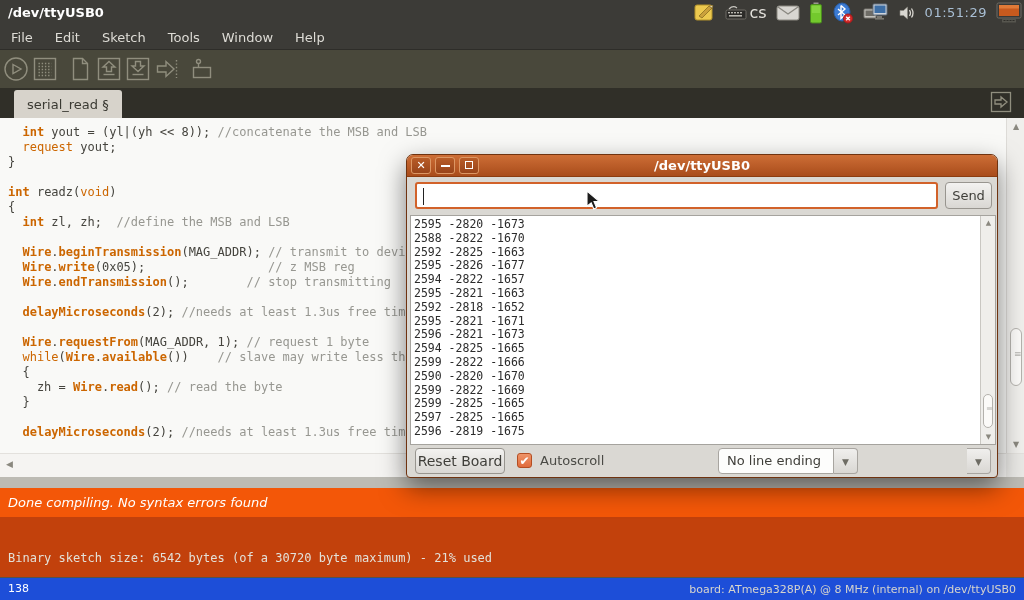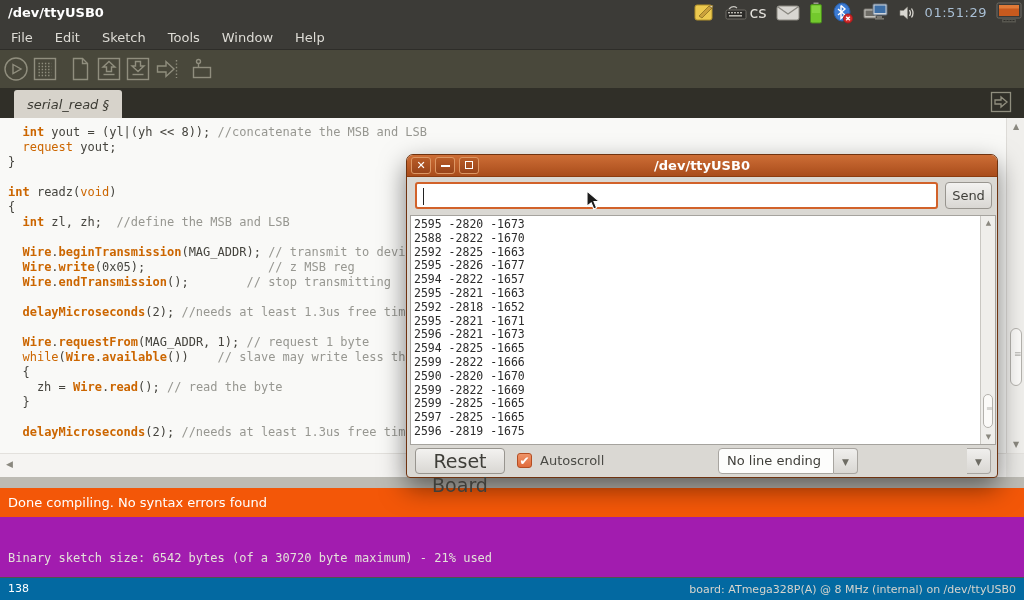--- a/index.html
+++ b/index.html
@@ -20,21 +20,21 @@
   .menu-item { color:#dedcd6; font-size:13px; padding:3px 11px; cursor:default; }
 
   
   .toolbar { position:absolute; left:0; top:50px; width:1024px; height:38px; background:#49483b; display:flex; align-items:center; }
   .tb-ico { width:26px; height:26px; margin-left:3px; }
   .tb-ico.gap { margin-left:9px; }
   .tb-ico svg { width:26px; height:26px; }
 
   
   .tabbar { position:absolute; left:0; top:88px; width:1024px; height:30px; background:#302f28; }
-  .tab { position:absolute; left:14px; bottom:0; height:28px; min-width:96px; background:#d7d3cb; border-radius:3px 3px 0 0; display:flex; align-items:center; justify-content:center; padding:0 13px;font-style:italic; }
+  .tab { position:absolute; left:14px; bottom:0; height:28px; min-width:96px; background:#d7d3cb; border-radius:3px 3px 0 0; display:flex; align-items:center; justify-content:center; padding:0 13px; }
   .tab span { color:#3b3a33; font-size:13px; }
   .tab-menu-btn { position:absolute; right:12px; top:3px; width:22px; height:22px; }
 
   
   .editor { position:absolute; left:0; top:118px; width:1024px; height:335px; background:#f9f9f7; overflow:hidden; }
   .code { font-family:"DejaVu Sans Mono", monospace; font-size:12px; padding:7px 0 0 8px; }
   .code-line { height:15px; white-space:pre; }
   .tok-p { color:#45443e;margin-top:12px; }
   .tok-c { color:#979791; }
   .tok-k { color:#cc6600; font-weight:bold; }
@@ -47,25 +47,25 @@
   .v-thumb:after { content:"≡"; position:absolute; left:3px; top:20px; font-size:9px; color:#b5b3ae; }
 
   
   .h-scroll { position:absolute; left:0; top:453px; width:1024px; height:24px; background:#f5f4f2; border-top:1px solid #e3e1dd; }
   .h-scroll .arr { position:absolute; top:5px; color:#8a887f; font-size:9px; }
   .h-corner { position:absolute; right:0; top:0; width:18px; height:24px; background:#e9e8e5; }
 
   .strip { position:absolute; left:0; top:477px; width:1024px; height:11px; background:#bdbbb4; }
 
   
-  .status-orange { position:absolute; left:0; top:488px; width:1024px; height:29px; background:#f35708; display:flex; align-items:center; }
+  .status-orange { position:absolute; left:0; top:488px; width:1024px; height:29px; background:#f35708; display:flex; align-items:center;font-style:italic; }
   .status-orange span { color:#ffffff; font-size:13px; margin-left:8px; }
-  .console { position:absolute; left:0; top:517px; width:1024px; height:60px; background:#a21caf; }
+  .console { position:absolute; left:0; top:517px; width:1024px; height:60px; background:#c2410c; }
   .console span { position:absolute; left:8px; top:34px; color:#e3e1d9; font-family:"DejaVu Sans Mono", monospace; font-size:12px; }
-  .footer { position:absolute; left:0; top:577px; width:1024px; height:23px; background:#0369a1; border-top:1px solid #55534b; }
+  .footer { position:absolute; left:0; top:577px; width:1024px; height:23px; background:#1d4ed8; border-top:1px solid #55534b; }
   .footer .lineno { position:absolute; left:8px; top:4px; color:#ffffff; font-size:11px; }
   .footer .board { position:absolute; right:8px; top:5px; color:#d6d4cd; font-size:11px; }
 
   
   .serial-win { position:absolute; left:406px; top:154px; width:592px; height:324px; border-radius:7px 7px 4px 4px; box-shadow:0 10px 26px rgba(0,0,0,.5); background:#dad8d3; border:1px solid #6f3310; z-index:50; }
   .sw-titlebar { position:relative; height:22px; background:linear-gradient(#cd6e36,#a94c1b); border-radius:6px 6px 0 0; border-bottom:1px solid #8c3c10; }
   .sw-title { position:absolute; left:0; right:0; top:3px; text-align:center; color:#ffffff; font-weight:bold; font-size:13px; }
   .sw-btns { position:absolute; left:4px; top:2px; display:flex; gap:4px; }
   .sw-btn { width:20px; height:17px; border:1px solid #dc9663; border-radius:3px; background:linear-gradient(#b85c27,#99441a); color:#ffffff; font-size:10px; line-height:15px; text-align:center; }
   .sw-btn.close { font-weight:bold; font-size:11px; }
@@ -79,21 +79,21 @@
 
   .term { position:absolute; left:3px; top:60px; width:586px; height:230px; background:#ffffff; border:1px solid #a5a39e; overflow:hidden; }
   .term-lines { position:absolute; left:3px; top:1px; font-family:"DejaVu Sans Mono", monospace; font-size:11.5px; color:#2b2b2b; }
   .term-line { height:13.8px; white-space:pre; }
   .t-scroll { position:absolute; right:0; top:0; width:15px; height:228px; background:#efeeeb; border-left:1px solid #c9c7c2; }
   .t-scroll .arr { position:absolute; left:0; width:15px; text-align:center; color:#8a887f; font-size:7px; }
   .t-thumb { position:absolute; left:2px; top:178px; width:10px; height:34px; background:#fbfaf8; border:1px solid #b3b1ac; border-radius:5px; }
   .t-thumb:after { content:"≡"; position:absolute; left:2px; top:9px; font-size:8px; color:#b5b3ae; }
 
   .sw-controls { position:absolute; left:0; top:292px; width:100%; height:30px; }
-  .reset-btn { position:absolute; left:8px; top:1px; width:90px; height:26px; background:linear-gradient(#f3f2f0,#d9d7d3); border:1px solid #98958f; border-radius:4px; color:#3f3e39; font-size:19px; text-align:center; line-height:24px; }
+  .reset-btn { position:absolute; left:8px; top:1px; width:90px; height:26px; background:linear-gradient(#f3f2f0,#d9d7d3); border:1px solid #98958f; border-radius:4px; color:#3f3e39; font-size:14px; text-align:center; line-height:24px; }
   .chk { position:absolute; left:110px; top:6px; width:15px; height:15px; background:linear-gradient(#ef9468,#e06b3c); border:1px solid #b44e22; border-radius:3px; color:#fff; font-size:12px; line-height:14px; text-align:center; }
   .chk-label { position:absolute; left:133px; top:6px; color:#4a4a45; font-size:13px; }
   .dd { position:absolute; top:1px; height:26px; }
   .dd-main { position:absolute; left:0; top:0; height:26px; background:#fdfdfc; border:1px solid #a8a5a0; border-radius:4px 0 0 4px; color:#3f3e39; font-size:13px; padding:4px 8px 0 8px; }
   .dd-arrow { position:absolute; top:0; height:26px; width:24px; background:linear-gradient(#f0efed,#d9d7d3); border:1px solid #a8a5a0; border-left:none; border-radius:0 4px 4px 0; color:#6e6c64; font-size:9px; text-align:center; line-height:26px; }
   .dd1 { left:311px; width:140px; } .dd1 .dd-main { width:116px; } .dd1 .dd-arrow { left:116px; }
   .dd2 { left:462px; width:122px; } .dd2 .dd-main { width:98px; } .dd2 .dd-arrow { left:98px; }
 
   .mouse-cursor { position:absolute; left:586px; top:190px; z-index:100; }
 </style>

